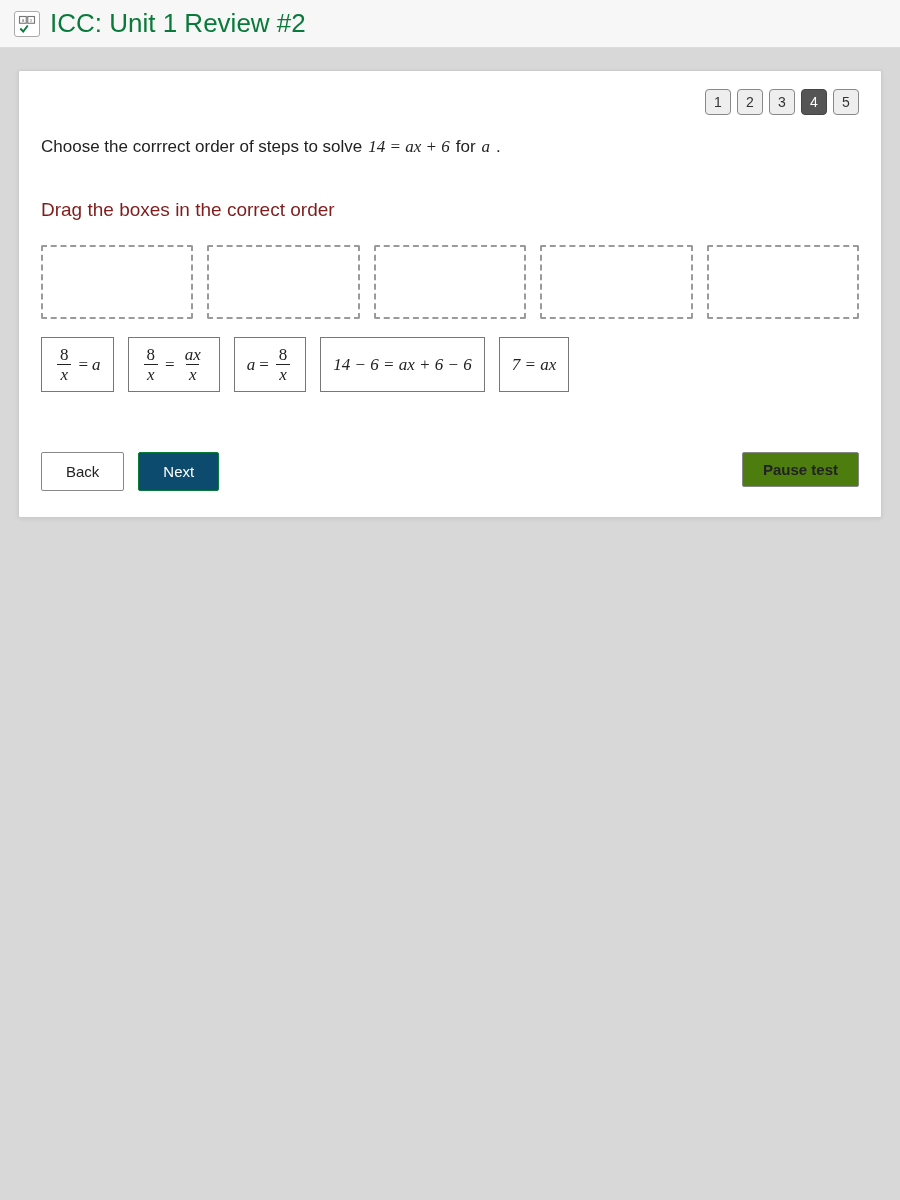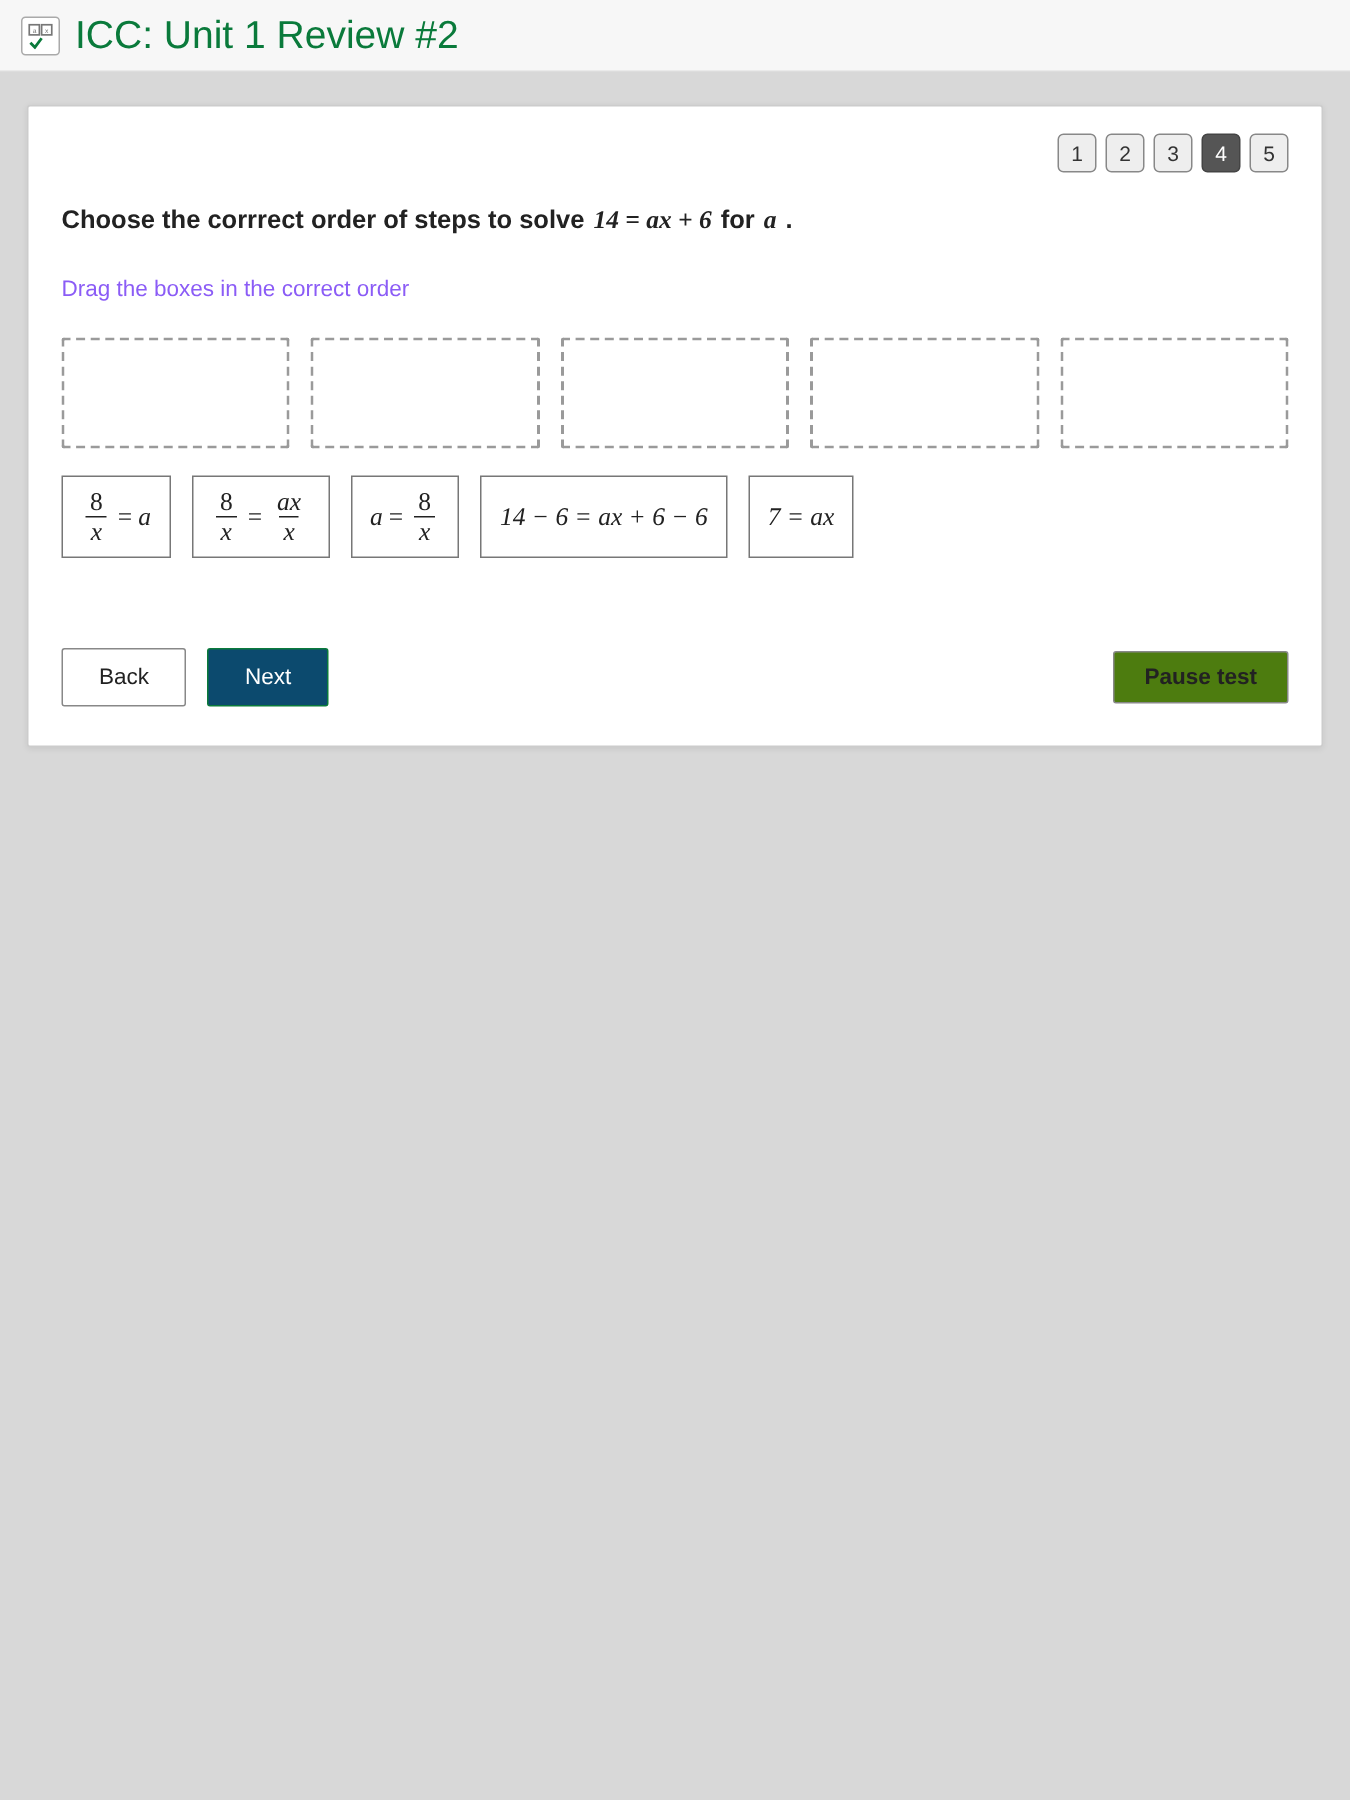--- a/index.html
+++ b/index.html
@@ -72,35 +72,34 @@
   }
   .question-title {
     font-size: 24px;
     font-weight: 400;
     color: #222;
     margin-bottom: 26px;
   }
   .question-prompt {
     font-size: 17px;
     color: #222;
-    margin-bottom: 27px;
+    margin-bottom: 42px;
     display: flex;
     align-items: center;
     flex-wrap: wrap;
     gap: 4px;
-    font-weight: bold;
   }
   .math-inline {
     font-family: "Cambria Math", "Times New Roman", serif;
     font-style: italic;
     padding: 0 2px;
   }
   .drag-instruction {
-    font-size: 15px;
-    color: #8b5cf6;
+    font-size: 19px;
+    color: #7f1d1d;
     margin-bottom: 24px;
   }
   .drop-row {
     display: flex;
     gap: 14px;
     margin-bottom: 18px;
   }
   .drop-slot {
     border: 2px dashed #9a9a9a;
     height: 74px;
@@ -134,21 +133,21 @@
     vertical-align: middle;
     line-height: 1;
     margin: 0 3px;
   }
   .frac .num { padding: 0 3px 1px 3px; }
   .frac .den { border-top: 1px solid #222; padding: 1px 3px 0 3px; }
   .ital { font-style: italic; }
   .button-row {
     display: flex;
     gap: 14px;
-    align-items: center;
+    align-items: flex-start;
   }
   .btn {
     padding: 10px 24px;
     font-size: 15px;
     border-radius: 2px;
     cursor: pointer;
     border: 1px solid transparent;
   }
   .btn-outline {
     background: #fff;

